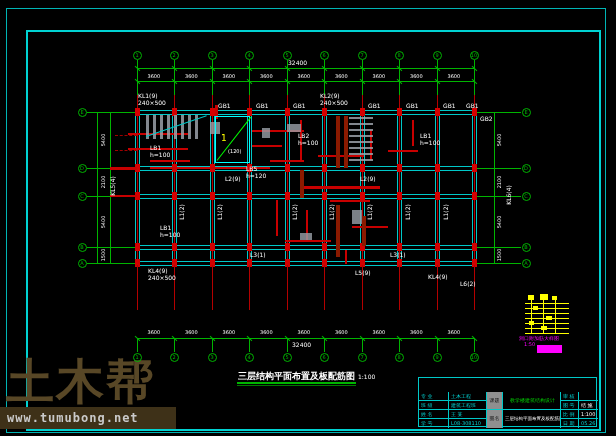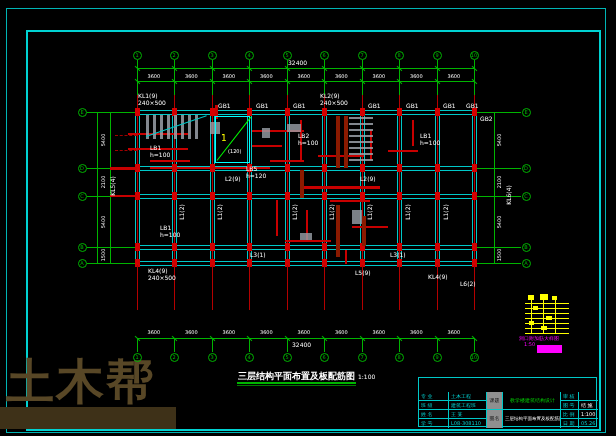--- a/index.html
+++ b/index.html
@@ -62,20 +62,21 @@
     <div class="tb-cell" style="left:142px;top:23px;width:18px;height:9px;">图 号</div>
     <div class="tb-cell" style="left:160px;top:23px;width:19px;height:9px;border-right:none;color:#fff;">结 施</div>
     <div class="tb-cell" style="left:142px;top:32px;width:18px;height:9px;">比 例</div>
     <div class="tb-cell" style="left:160px;top:32px;width:19px;height:9px;border-right:none;color:#fff;">1:100</div>
     <div class="tb-cell" style="left:142px;top:41px;width:18px;height:9px;border-bottom:none;">日 期</div>
     <div class="tb-cell" style="left:160px;top:41px;width:19px;height:9px;border-right:none;border-bottom:none;">05.26</div>
   </div>
 
   <div id="wm-logo">土木帮</div>
   <div id="wm-bar"></div>
+  <div id="wm-url">www.tumubong.net</div>
 <div style="position: absolute; left: 132.5px; top: 50.5px; width: 9px; height: 9px; border: 1px solid rgb(0, 180, 0); border-radius: 50%; box-sizing: border-box; color: rgb(0, 180, 0); font-size: 5px; line-height: 7px; text-align: center;">1</div>
     <div style="position: absolute; left: 137px; top: 60px; width: 1px; height: 35px; background: rgb(0, 180, 0);"></div>
     <div style="position: absolute; left: 137px; top: 95px; width: 1px; height: 215px; background: rgb(180, 0, 0);"></div>
     <div style="position: absolute; left: 137px; top: 338px; width: 1px; height: 14px; background: rgb(0, 180, 0);"></div>
     <div style="position: absolute; left: 132.5px; top: 352.5px; width: 9px; height: 9px; border: 1px solid rgb(0, 180, 0); border-radius: 50%; box-sizing: border-box; color: rgb(0, 180, 0); font-size: 5px; line-height: 7px; text-align: center;">1</div>
     <div style="position: absolute; left: 169.5px; top: 50.5px; width: 9px; height: 9px; border: 1px solid rgb(0, 180, 0); border-radius: 50%; box-sizing: border-box; color: rgb(0, 180, 0); font-size: 5px; line-height: 7px; text-align: center;">2</div>
     <div style="position: absolute; left: 174px; top: 60px; width: 1px; height: 35px; background: rgb(0, 180, 0);"></div>
     <div style="position: absolute; left: 174px; top: 95px; width: 1px; height: 215px; background: rgb(180, 0, 0);"></div>
     <div style="position: absolute; left: 174px; top: 338px; width: 1px; height: 14px; background: rgb(0, 180, 0);"></div>
     <div style="position: absolute; left: 169.5px; top: 352.5px; width: 9px; height: 9px; border: 1px solid rgb(0, 180, 0); border-radius: 50%; box-sizing: border-box; color: rgb(0, 180, 0); font-size: 5px; line-height: 7px; text-align: center;">2</div>

